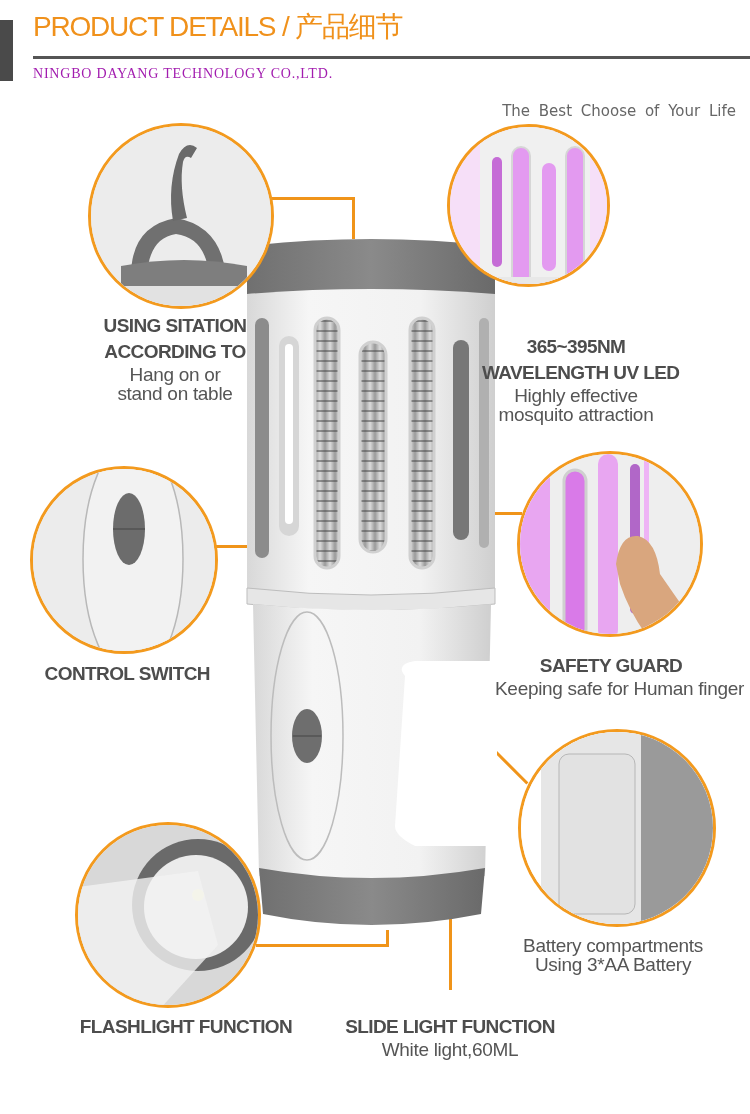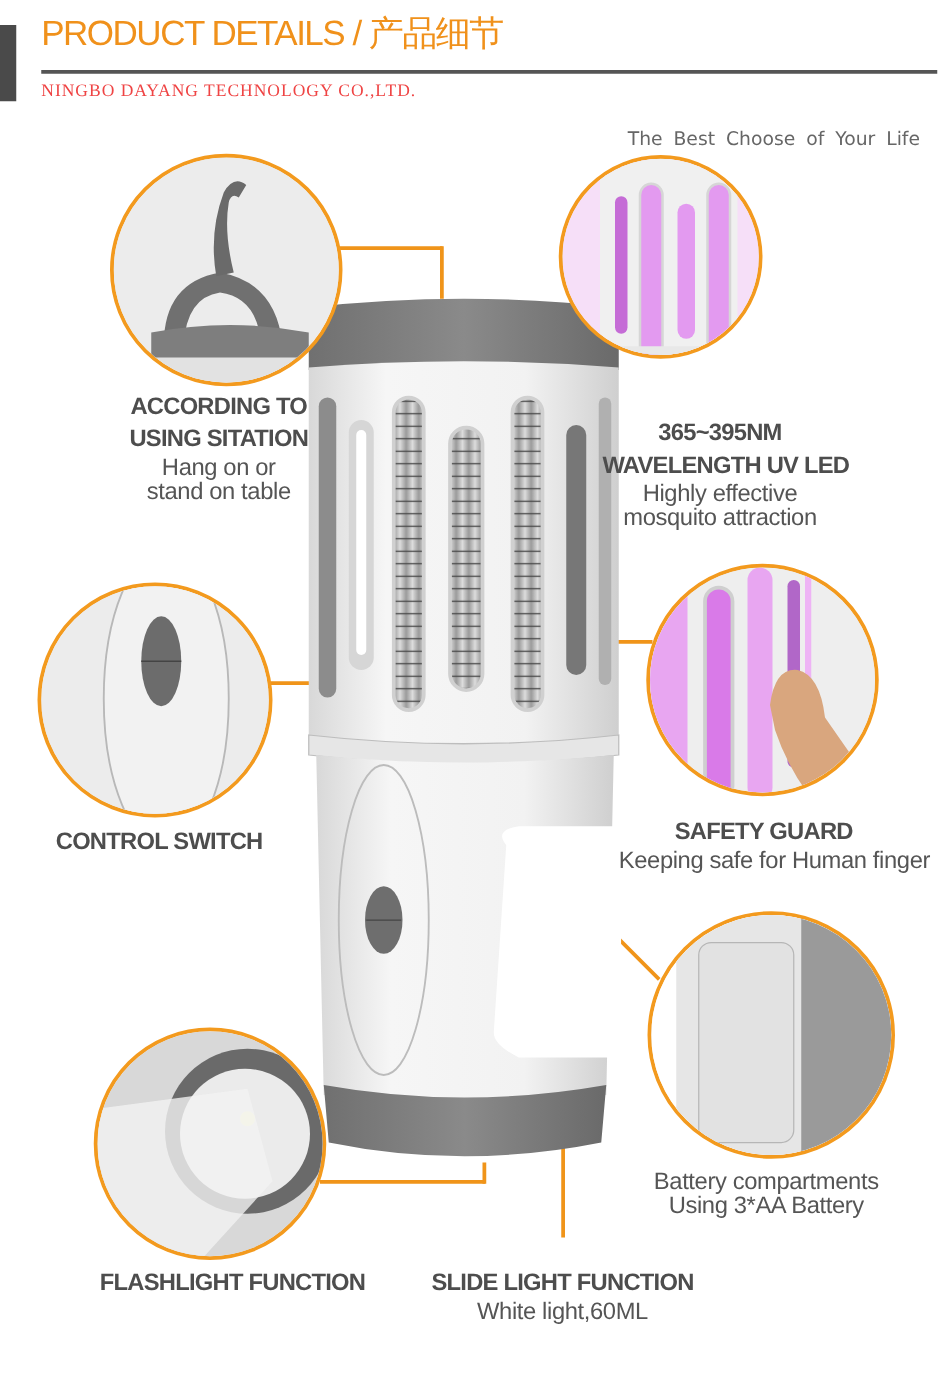--- a/index.html
+++ b/index.html
@@ -2,21 +2,21 @@
 <html><head>
 <meta charset="utf-8">
 <style>
   * { box-sizing: border-box; margin: 0; padding: 0; }
   html, body { width: 750px; height: 1114px; background: #ffffff; overflow: hidden; }
   body { position: relative; font-family: "Liberation Sans", "DejaVu Sans", sans-serif; color: #555; }
 
   .side-bar { position: absolute; left: 0; top: 20px; width: 13px; height: 61px; background: #4a4a4a; }
   .title { position: absolute; left: 33px; top: 8px; font-size: 28px; color: #f0911b; letter-spacing: -1.2px; white-space: nowrap; }
   .title-rule { position: absolute; left: 33px; top: 56px; width: 717px; height: 3px; background: #555; }
-  .company { position: absolute; left: 33px; top: 66px; font-family: "Liberation Serif", "DejaVu Serif", serif; font-size: 14px; color: #ef4444; letter-spacing: 0.8px; white-space: nowrap; }
+  .company { position: absolute; left: 33px; top: 66px; font-family: "Liberation Serif", "DejaVu Serif", serif; font-size: 14px; color: #a21caf; letter-spacing: 0.8px; white-space: nowrap; }
   .slogan { position: absolute; right: 14px; top: 66px; font-family: "DejaVu Sans", sans-serif; font-size: 15px; color: #666; white-space: nowrap; word-spacing: 4px; margin-top: 36px; }
 
   .circle { position: absolute; border-radius: 50%; border: 3px solid #f39a1e; overflow: hidden; background: #eeeeee; }
   .line { position: absolute; background: #f09419; }
 
   .label { position: absolute; text-align: center; white-space: nowrap; }
   .label .h { font-weight: bold; color: #4d4d4d; font-size: 19px; letter-spacing: -0.6px; line-height: 26px; }
   .label .s { color: #555; font-size: 19px; line-height: 19px; letter-spacing: -0.3px; }
 
   
@@ -150,22 +150,22 @@
   <svg width="186" height="186" viewBox="0 0 186 186">
     <rect width="186" height="186" fill="#d8d8d8"></rect>
     <circle cx="120" cy="80" r="66" fill="#6a6a6a"></circle>
     <circle cx="118" cy="82" r="52" fill="#ebebeb"></circle>
     <circle cx="120" cy="70" r="6" fill="#fbfbc8"></circle>
     <path d="M0 62 L120 46 L140 120 L80 186 L0 186 Z" fill="#f2f2f2" opacity="0.8"></path>
   </svg>
 </div>
 
 <div class="label" style="left:100px;top:313px;width:150px;">
+  <div class="h">USING SITATION</div>
   <div class="h">ACCORDING TO</div>
-  <div class="h">USING SITATION</div>
   <div class="s">Hang on or</div>
   <div class="s">stand on table</div>
 </div>
 
 <div class="label" style="left:482px;top:334px;width:188px;">
   <div class="h">365~395NM</div>
   <div class="h">WAVELENGTH UV LED</div>
   <div class="s">Highly effective</div>
   <div class="s">mosquito attraction</div>
 </div>

